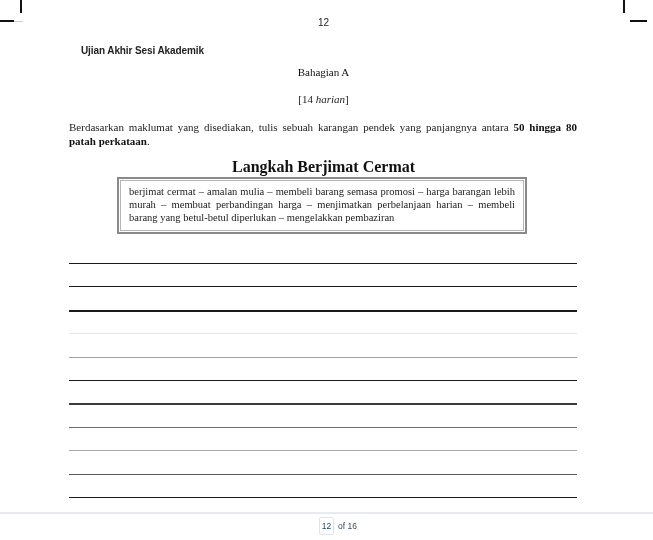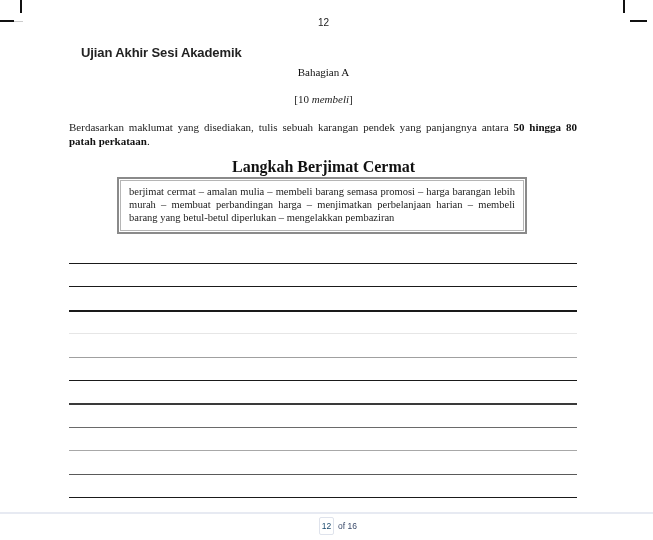--- a/index.html
+++ b/index.html
@@ -36,21 +36,21 @@
       top: 17px;
       text-align: center;
       font-family: "Liberation Sans", sans-serif;
       font-size: 10px;
       color: #222;
     }
     .running-head {
       position: absolute;
       left: 69px; top: 45px;
       font-family: "Liberation Sans", sans-serif;
-      font-size: 13px;
+      font-size: 10px;
       font-weight: bold;
       color: #222;
       letter-spacing: -0.1px;
       padding-left: 12px;
     }
     .section-title {
       position: absolute;
       left: 0; width: 647px;
       top: 66px;
       text-align: center;
@@ -150,21 +150,21 @@
   <div class="crop tl-h"></div>
   <div class="crop tl-h2"></div>
   <div class="crop tr-v"></div>
   <div class="crop tr-h"></div>
 
   <div class="page-number-top">12</div>
   <div class="running-head">Ujian Akhir Sesi Akademik</div>
 
   <div class="section-title">Bahagian A</div>
 
-  <div class="marks"><span>[10 </span><i>membeli</i><span>]</span></div>
+  <div class="marks"><span>[14 </span><i>harian</i><span>]</span></div>
 
   <div class="instruction"><span class="ital">Berdasarkan maklumat yang disediakan, tulis sebuah karangan pendek yang panjangnya antara </span><b>50 hingga 80 patah perkataan</b><span>.</span></div>
 
   <div class="box-title">Langkah Berjimat Cermat</div>
 
   <div class="info-box">
     <div class="info-box-inner">berjimat cermat – amalan mulia – membeli barang semasa promosi  –  harga barangan lebih murah – membuat perbandingan harga – menjimatkan perbelanjaan harian – membeli barang yang betul-betul diperlukan – mengelakkan pembaziran</div>
   </div>
 
   <div id="lines">

